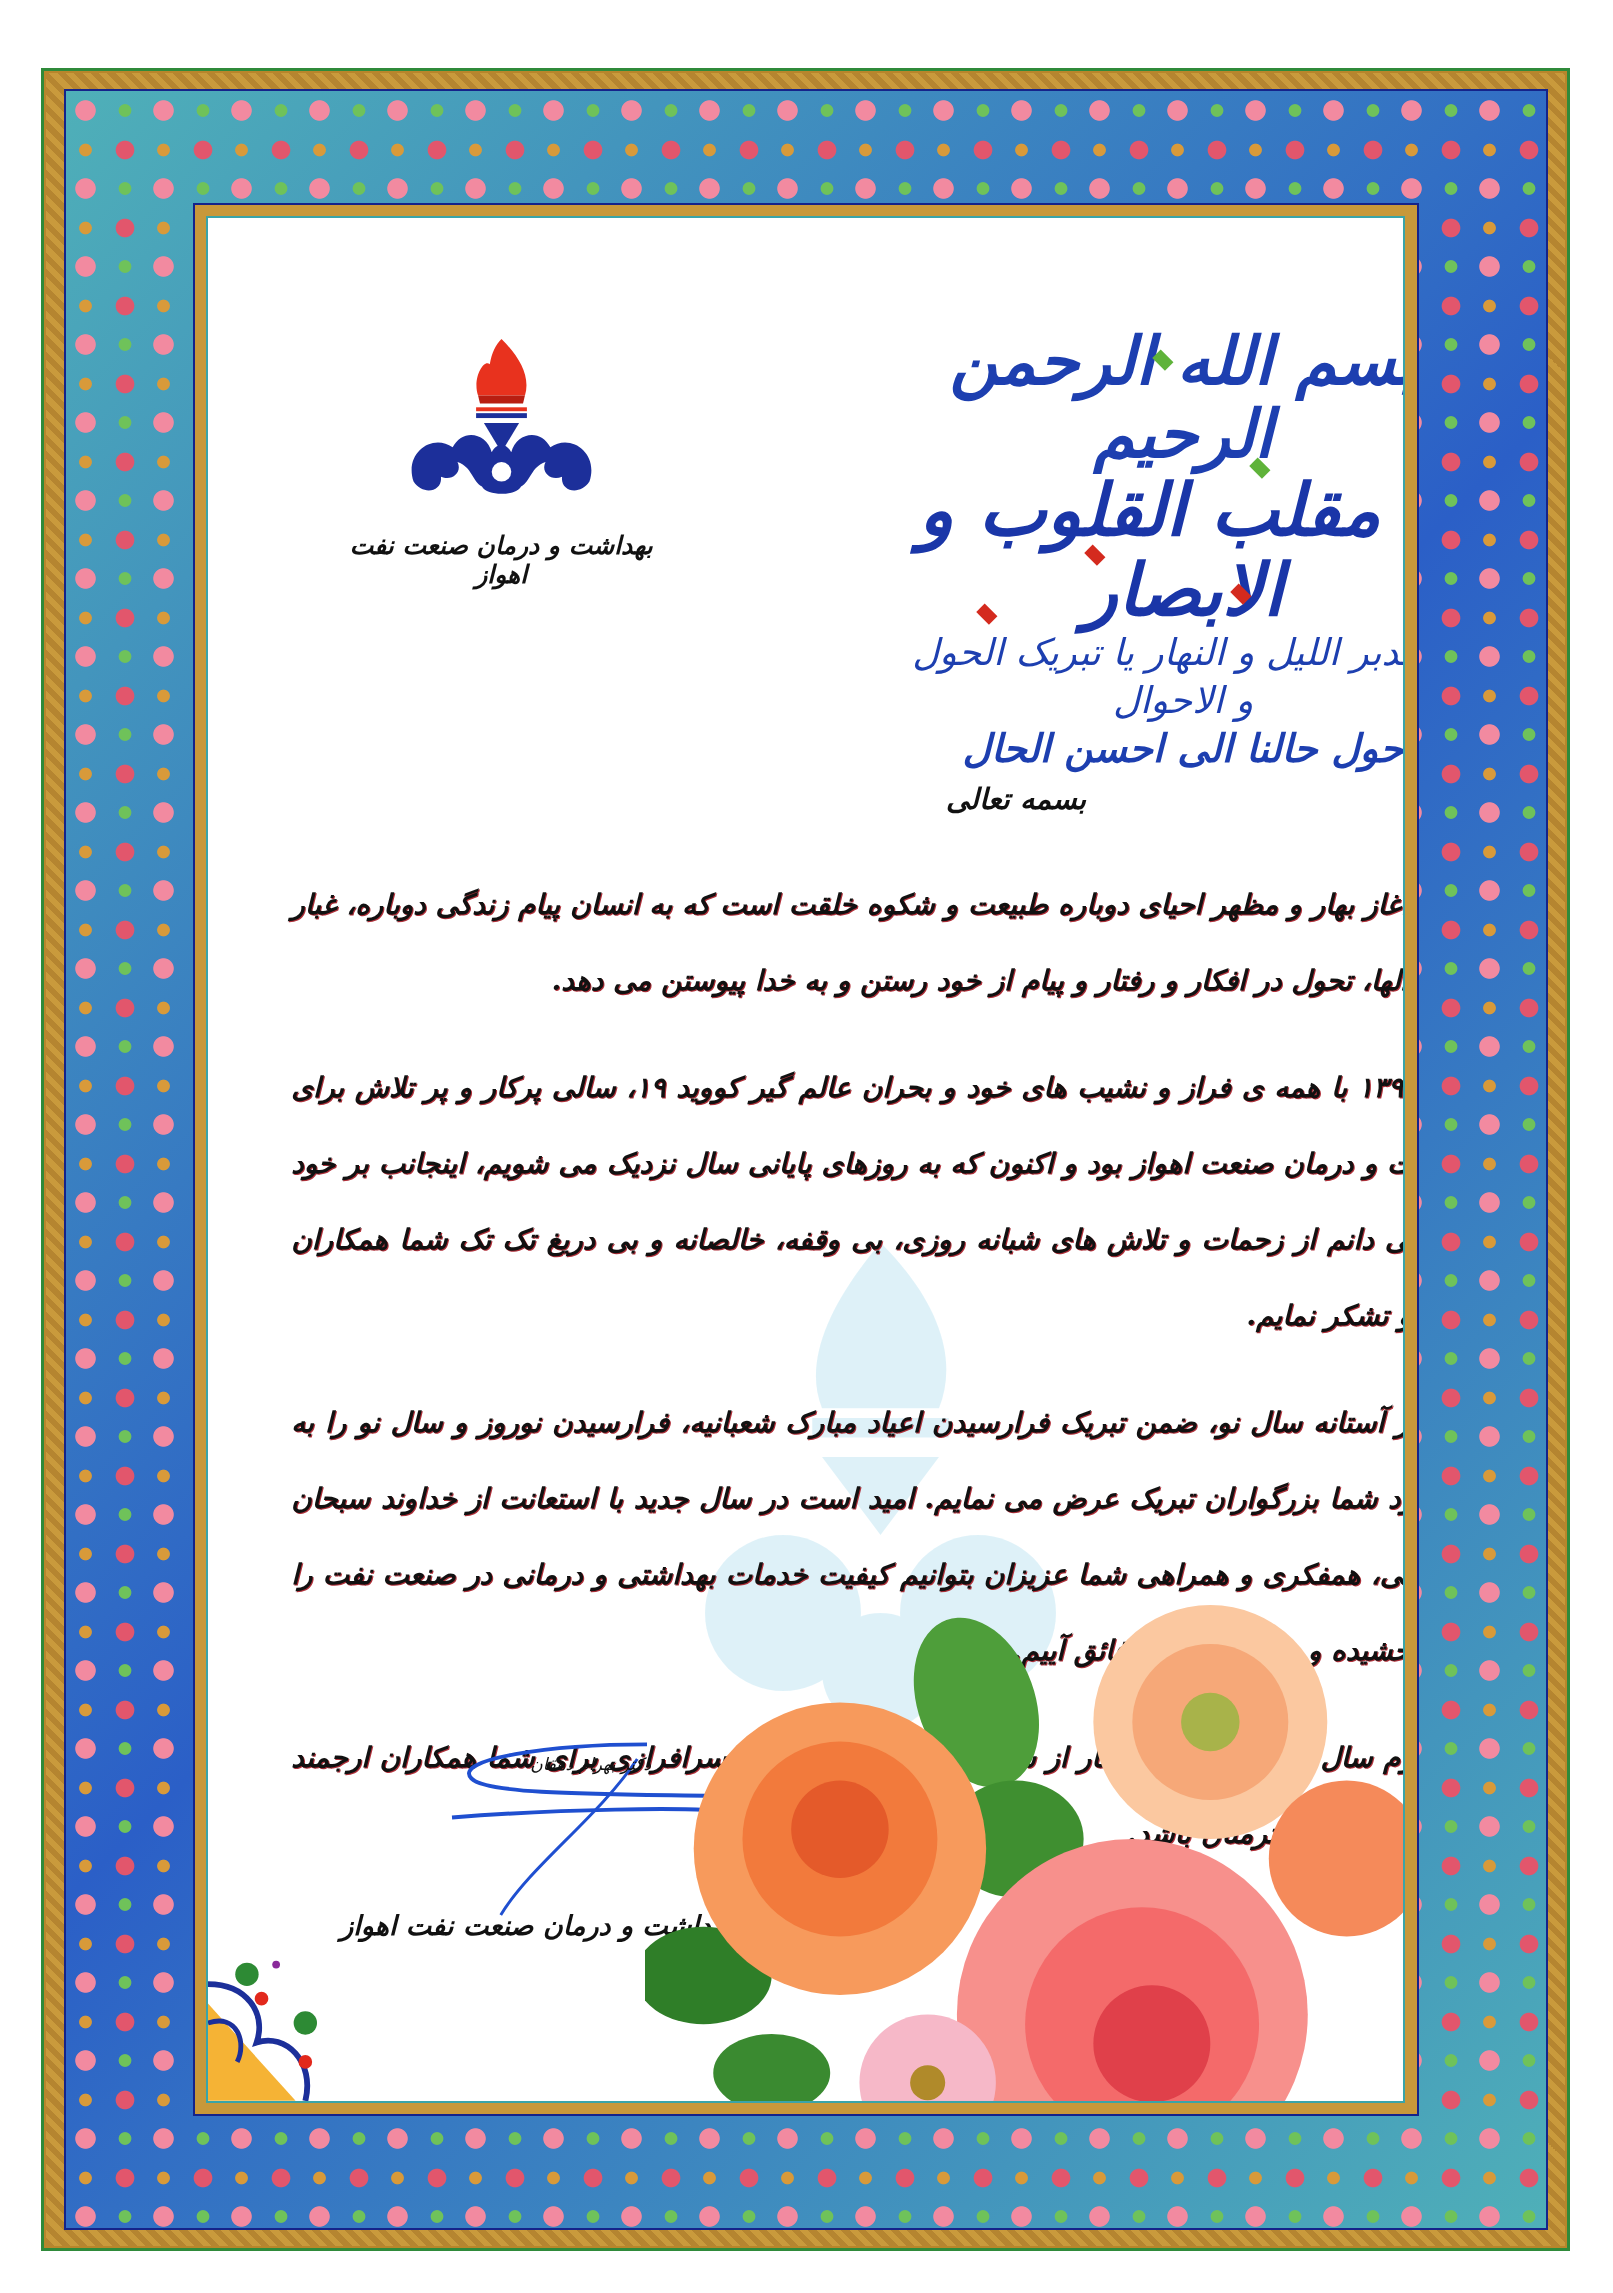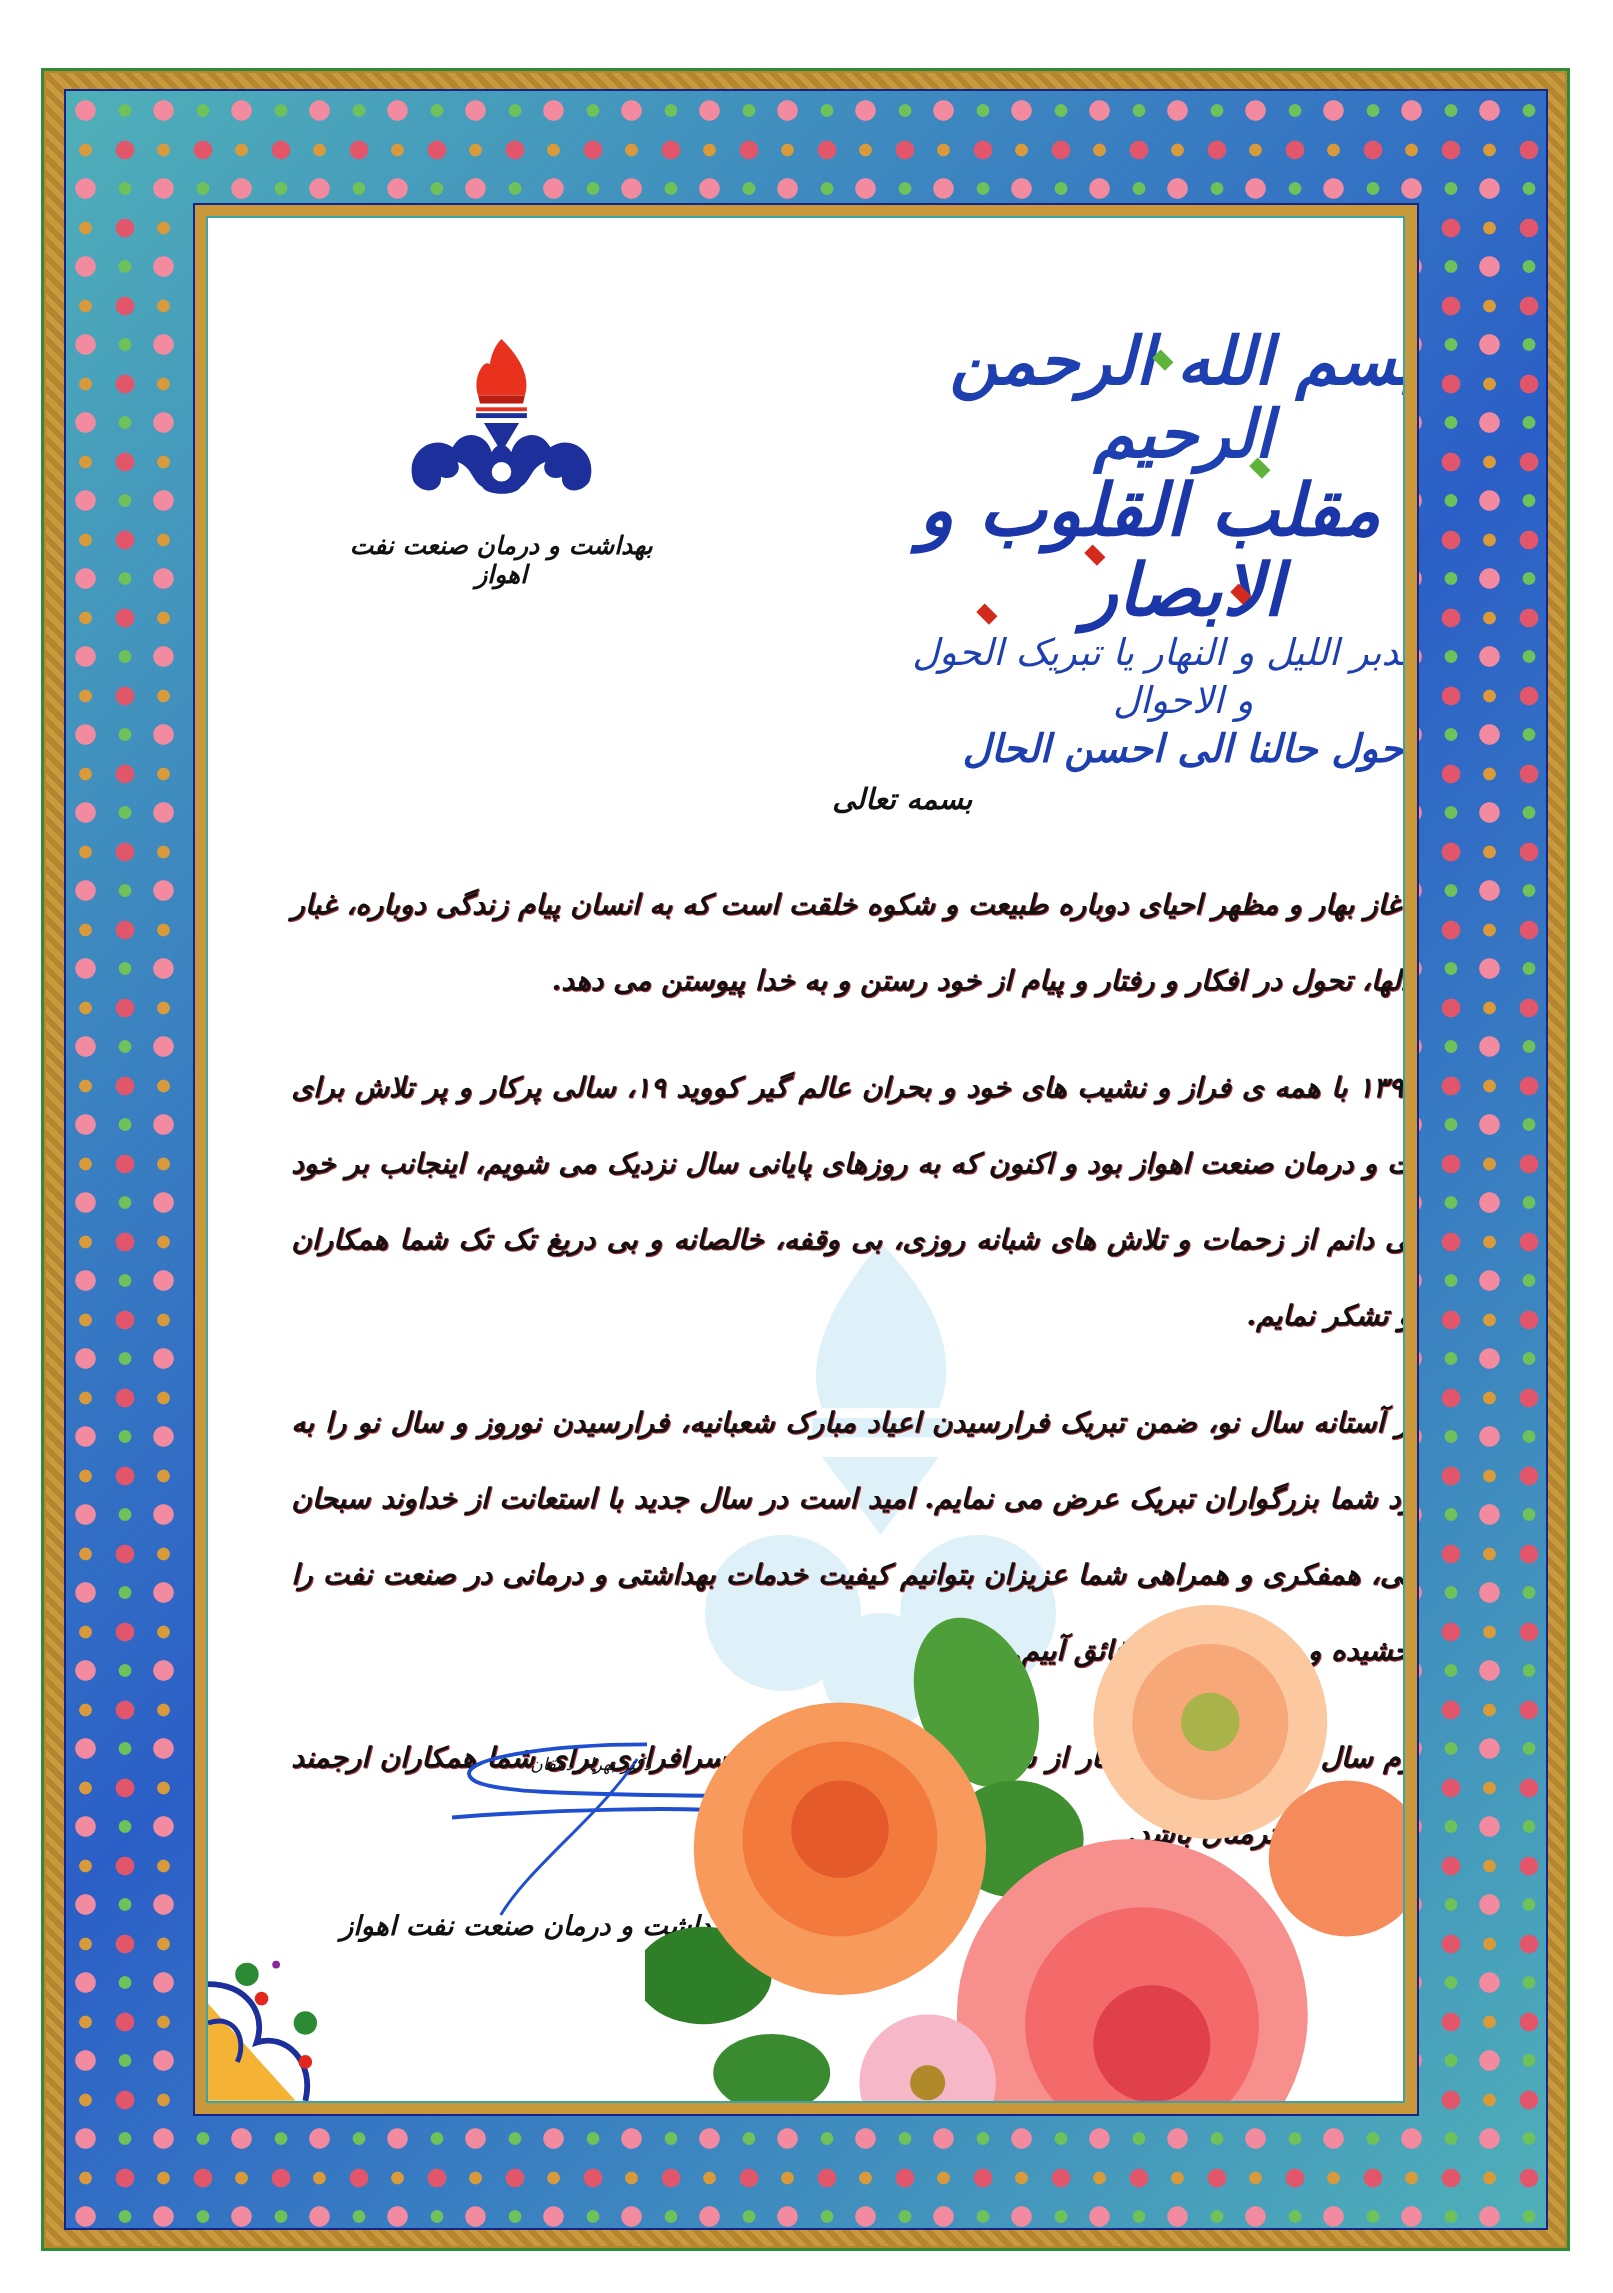--- a/index.html
+++ b/index.html
@@ -45,21 +45,21 @@
   .calligraphy {
     position: absolute; left: 702px; top: 107px; width: 546px; height: 458px; direction: rtl; text-align: center;
     color: #1d3fb0; font-style: italic;
   }
   .cal-line1 { font-size: 66px; font-weight: bold; line-height: 1.1; }
   .cal-line2 { font-size: 72px; font-weight: bold; line-height: 1.1; color: #1a36a8; }
   .cal-line3 { font-size: 37px; line-height: 1.3; }
   .cal-line4 { font-size: 39px; line-height: 1.2; font-weight: bold; }
   .dot { position: absolute; width: 17.6px; height: 11.7px; transform: rotate(45deg); }
   .subheading {
-    position: absolute; left: 624px; top: 564px; width: 254px; text-align: left;
+    position: absolute; left: 624px; top: 564px; width: 254px; text-align: right;
     font-size: 29px; font-weight: bold; font-style: italic; color: #111; direction: rtl;
   }
   .body-text {
     position: absolute; left: 83px; top: 649px; width: 1190px; direction: rtl; text-align: justify;
     font-size: 28px; font-weight: bold; font-style: italic; color: #111; line-height: 76px;
     text-shadow: 1px 1px 0 #b0303a;
   }
   .body-text p { margin: 0 0 31px 0; }
   .signature { position: absolute; left: 195px; top: 1502px; width: 449px; height: 234px; }
   .sig-name {

